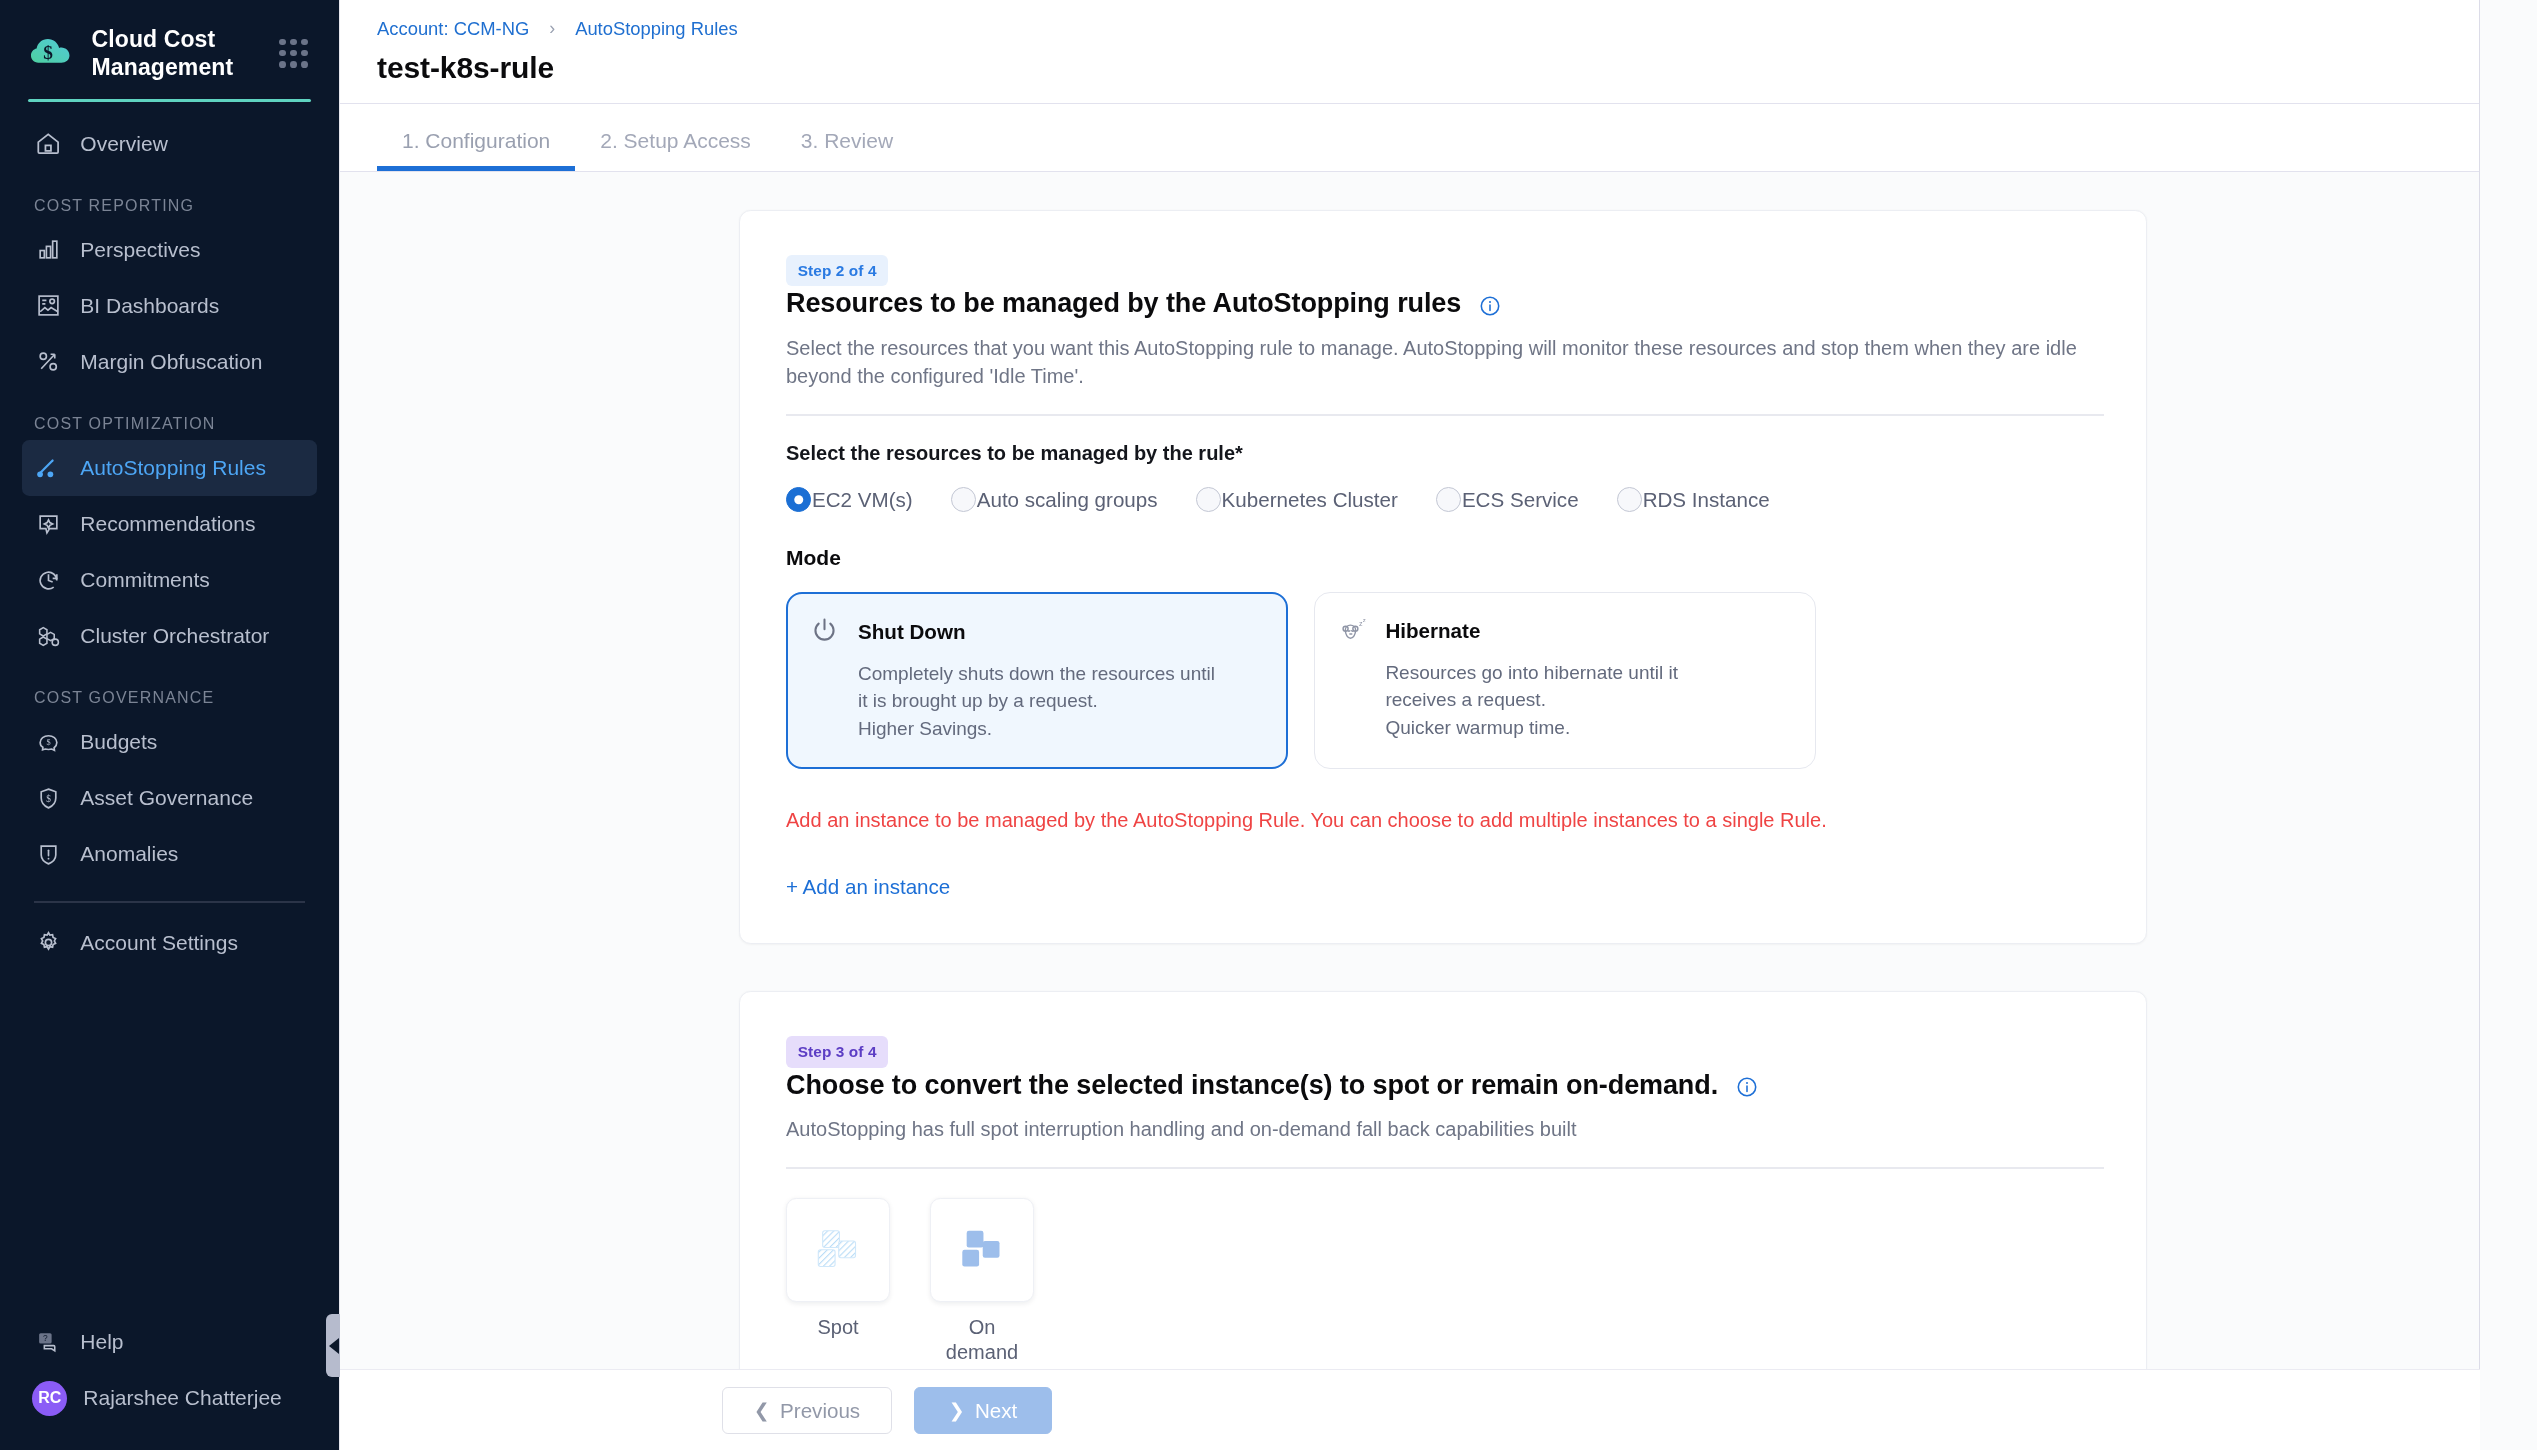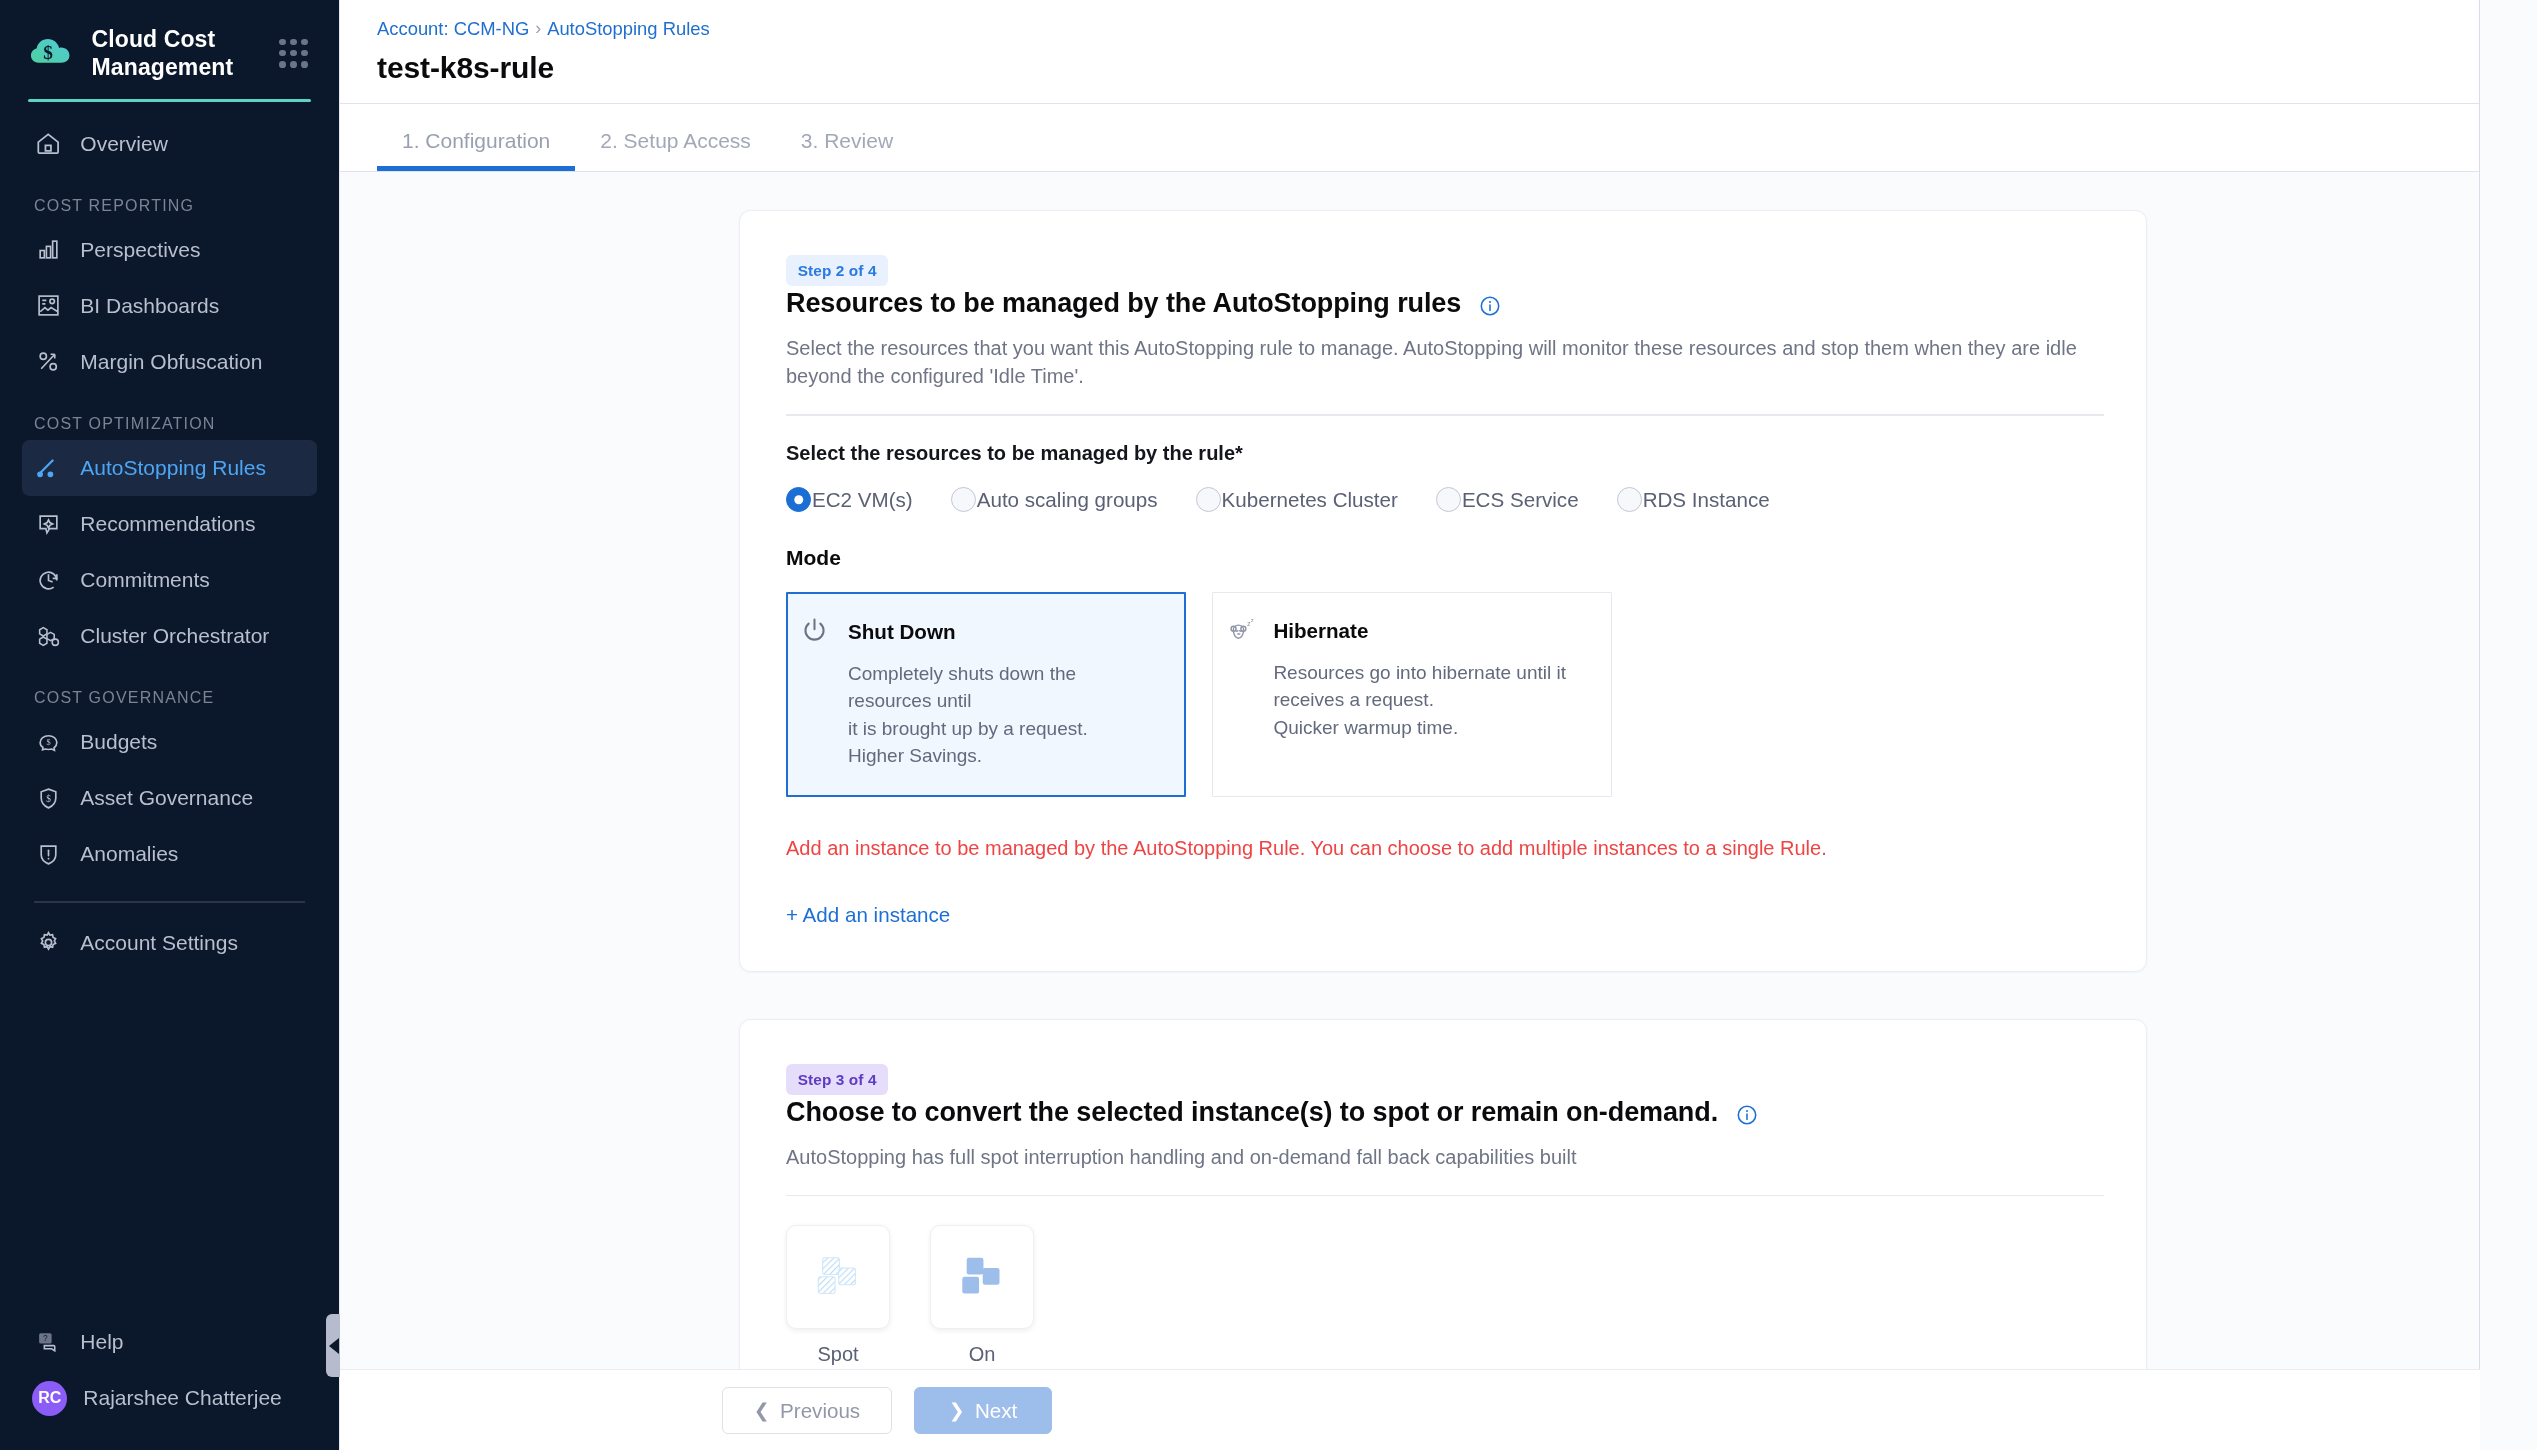--- a/index.html
+++ b/index.html
@@ -71,21 +71,21 @@
   .collapse-handle span {
     width: 0; height: 0; border-top: 8.8px solid transparent;
     border-bottom: 8.8px solid transparent; border-right: 10.3px solid #0b172a;
   }
 
   
   .main { flex: 1; height: 1451px; background: #fafbfc; position: relative; overflow: hidden; }
   .main-inner { width: 2140px; height: 1451px; background: #fafbfc; border-right: 1.5px solid #dcdce8; position: relative; }
 
   .page-header { background: #ffffff; padding: 17.6px 37px 0 37px; height: 103px; }
-  .breadcrumb { display: flex; align-items: center; gap: 6px; font-size: 18.4px; }
+  .breadcrumb { display: flex; align-items: center; gap: 20px; font-size: 18.4px; }
   .breadcrumb a { color: #1f6fd0; text-decoration: none; cursor: pointer; }
   .breadcrumb .sep { color: #9aa1b1; font-size: 17.6px; }
   .page-title { font-size: 30px; font-weight: bold; color: #0b0b0d; margin-top: 11.7px; letter-spacing: -0.1px; }
 
   .tabs {
     background: #ffffff; border-top: 1.5px solid #e2e2ee; border-bottom: 1.5px solid #e2e2ee;
     height: 69px; display: flex; align-items: flex-end; padding-left: 37px; gap: 0;
   }
   .tab {
     font-size: 21px; color: #a3a8b8; padding: 0 25px 14.7px 25px;
@@ -133,22 +133,22 @@
     width: 9.5px; height: 9.5px; background: #ffffff; border-radius: 50%;
     transform: translate(-50%, -50%);
   }
   .radio-label { font-size: 20.6px; color: #5b6175; white-space: nowrap; }
 
   .mode-title { font-size: 21px; font-weight: bold; color: #0b0b0d; margin-top: 34px; }
   .mode-sub { font-size: 20px; color: #81879a; margin-top: 14.7px; }
 
   .mode-cards { display: flex; gap: 26.4px; margin-top: 22px; }
   .mode-card {
-    width: 400px; border: 1.5px solid #e6e8ef; border-radius: 1px;
-    padding: 22px 25px 25px 12px; background: #ffffff; cursor: pointer;
+    width: 502px; border: 1.5px solid #e6e8ef; border-radius: 16px;
+    padding: 22px 25px 25px 22px; background: #ffffff; cursor: pointer;
   }
   .mode-card.selected { border: 2.2px solid #1d6fd6; background: #f0f7fe; }
   .mode-card-head { display: flex; align-items: center; gap: 16px; }
   .mode-card-head .mico { width: 32px; height: 32px; flex: 0 0 32px; }
   .mode-card-name { font-size: 20.6px; font-weight: bold; color: #0b0b0d; }
   .mode-card-body { font-size: 19px; color: #636a7d; line-height: 1.45; margin-top: 11.7px; padding-left: 48px; }
 
   .add-desc { font-size: 20px; color: #ef4444; margin-top: 40px; }
   .add-link { font-size: 20.6px; color: #1d6fd6; margin-top: 43px; cursor: pointer; display: inline-block; }
 

